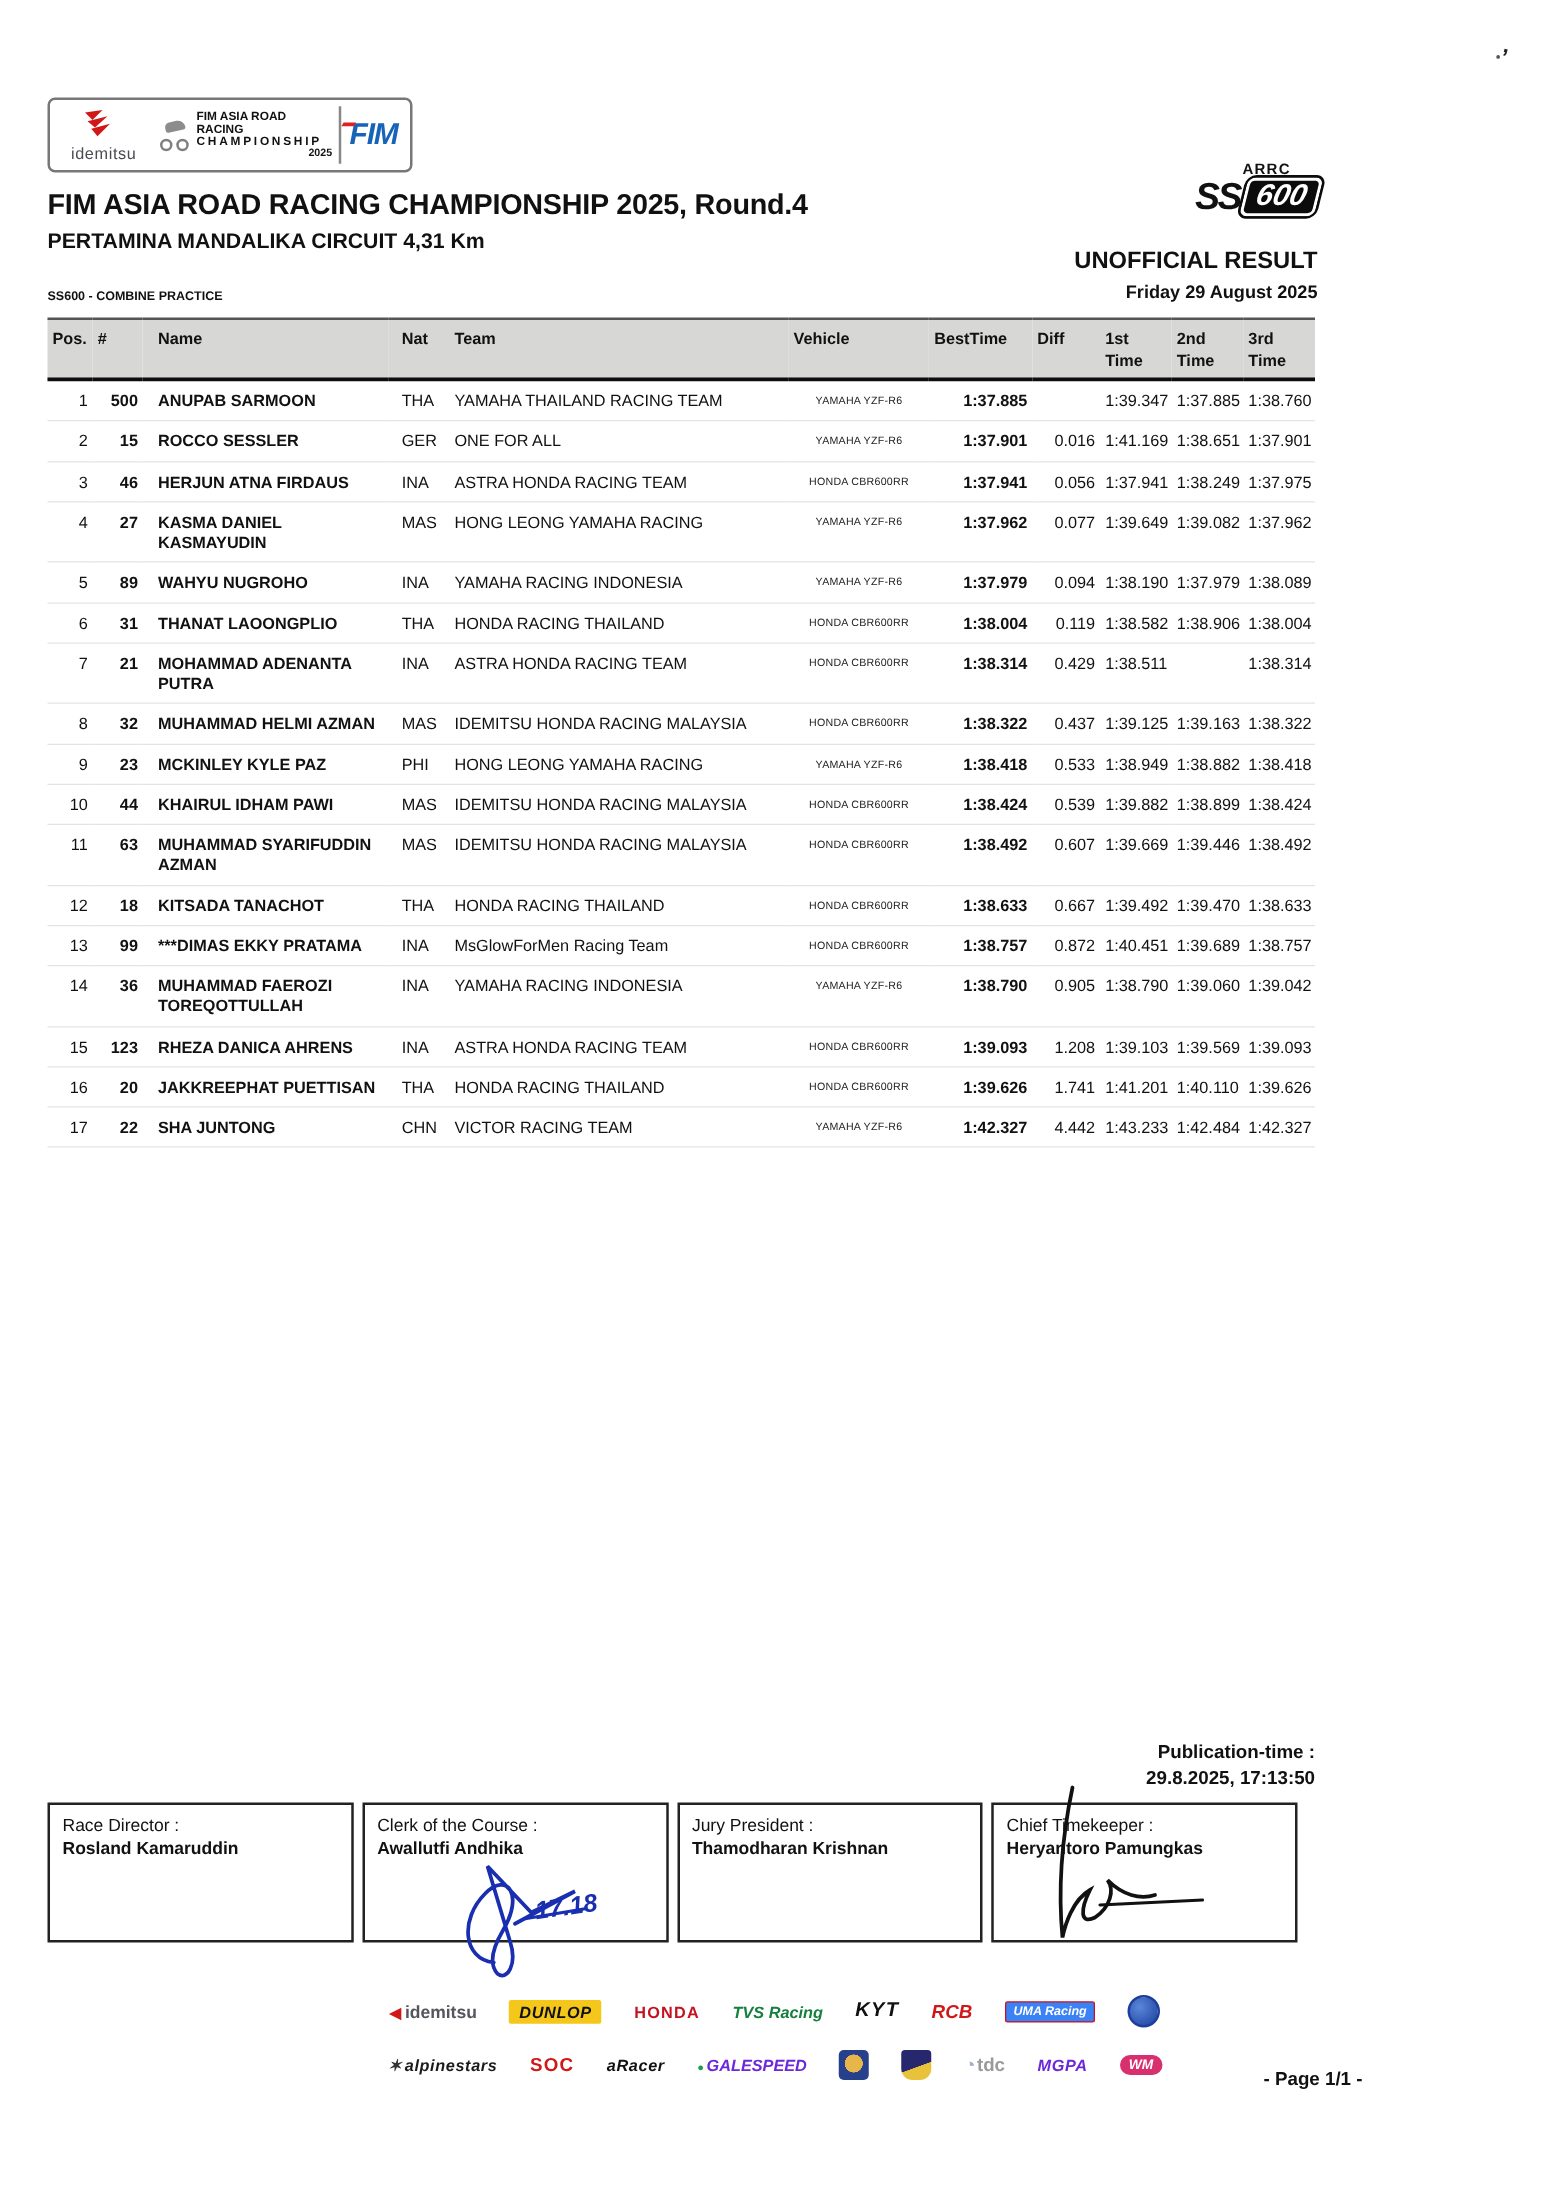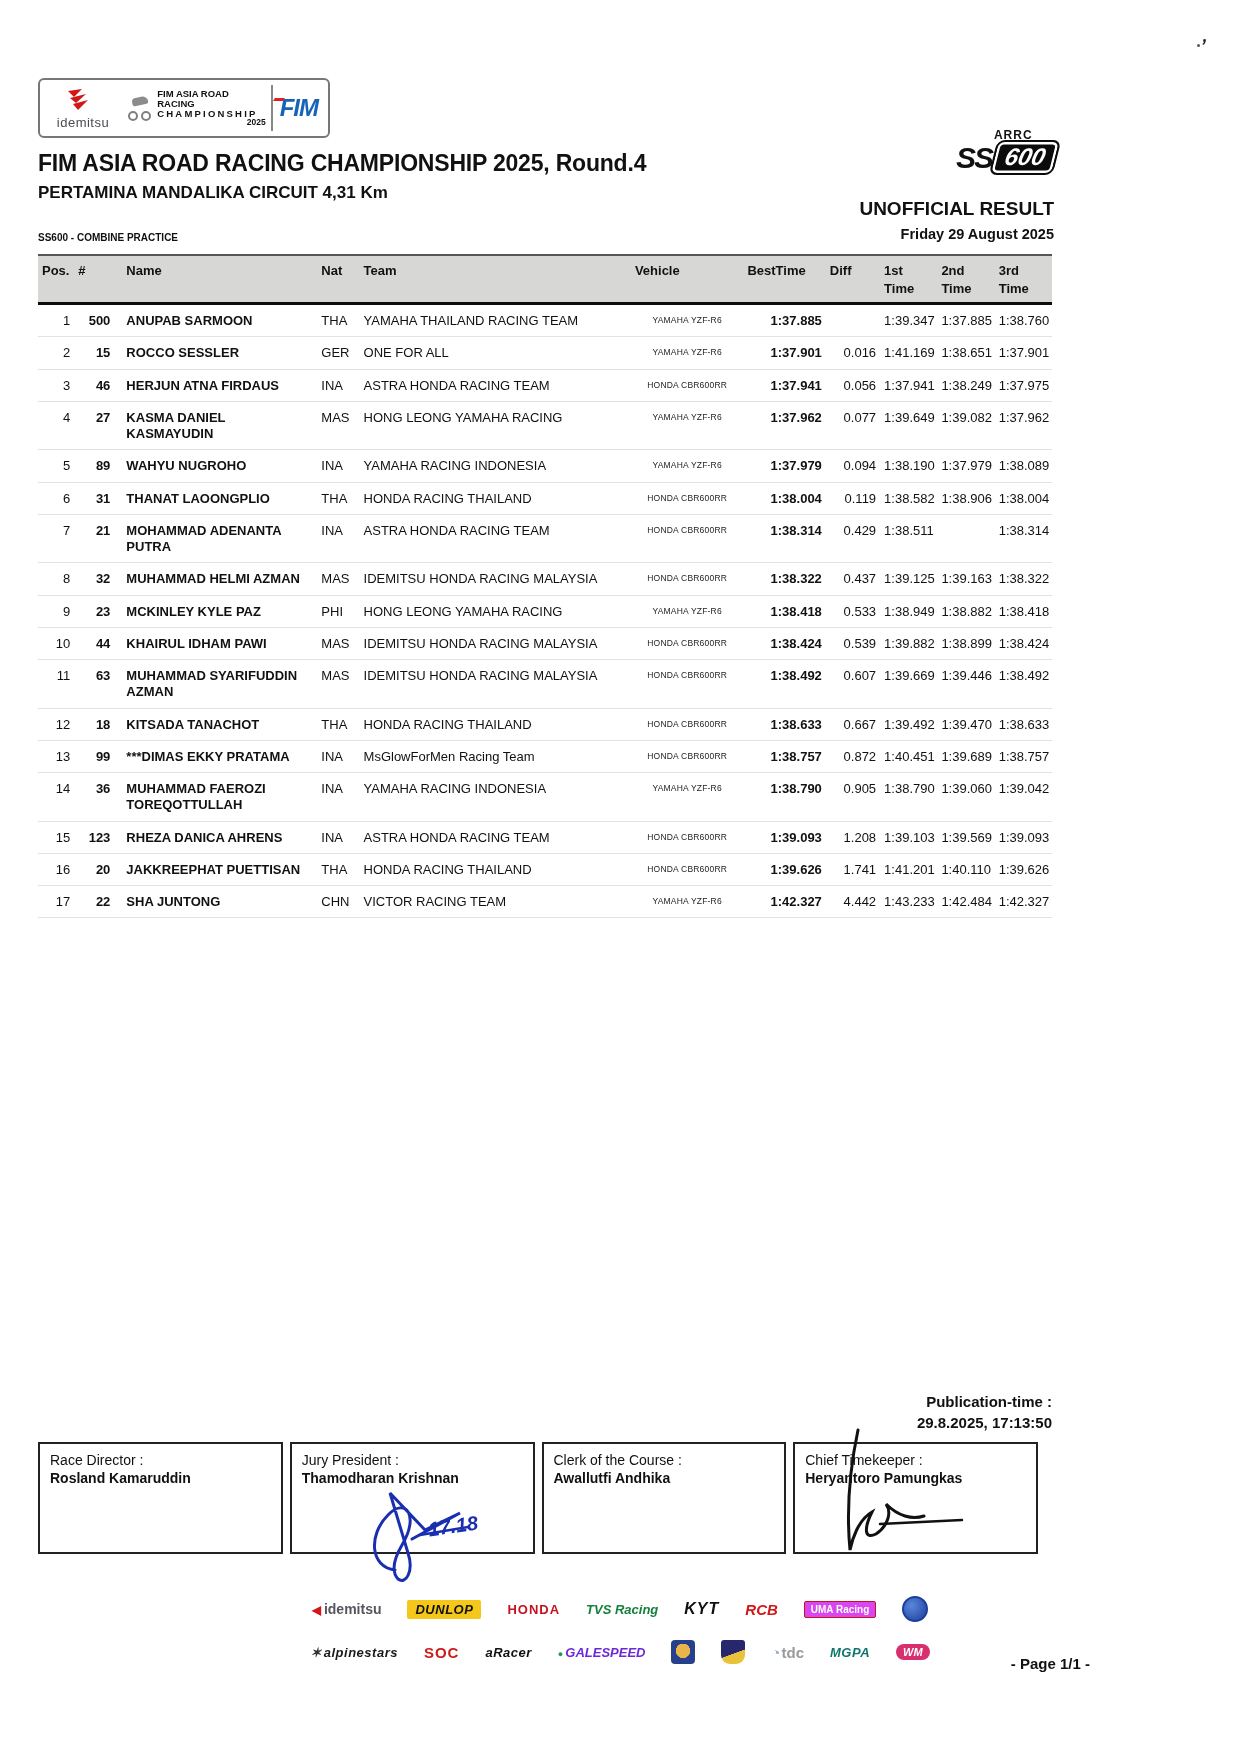--- a/index.html
+++ b/index.html
@@ -91,34 +91,34 @@
   .sponsors-row.r1 { top:1596px; }
   .sponsors-row.r2 { top:1640px; }
   .sponsor { display:inline-block; margin:0 13px; font-size:13px; font-weight:900; vertical-align:middle; }
   .sp-idemitsu { color:#55555e; font-weight:600; font-size:14px; }
   .sp-idemitsu::before { content:"◀"; color:#d01818; margin-right:3px; font-size:12px; }
   .sp-dunlop { background:#f5c71a; color:#101010; font-style:italic; padding:2px 8px; border-radius:2px; letter-spacing:.5px; }
   .sp-honda { color:#c41220; letter-spacing:1px; }
   .sp-tvs-racing { color:#15803d; font-style:italic; }
   .sp-kyt { color:#101010; font-style:italic; font-size:16px; letter-spacing:1px; }
   .sp-rcb { color:#d01818; font-style:italic; font-size:15px; }
-  .sp-uma-racing { background:#d946ef; color:#fff; padding:2px 6px; border-radius:2px; font-size:10px; border:1.5px solid #c41220; }
+  .sp-uma-racing { background:#3b82f6; color:#fff; font-style:italic; padding:2px 6px; border-radius:2px; font-size:10px; border:1.5px solid #c41220; }
   .sp-blue-round-emblem { width:26px; height:26px; border-radius:50%; background:radial-gradient(circle at 35% 35%, #5a86d8, #1c3f9e); border:2px solid #1c3f9e; padding:0; }
   .sp-alpinestars { color:#1a1a1a; font-style:italic; letter-spacing:.5px; }
   .sp-alpinestars::before { content:"✶"; color:#333; margin-right:2px; }
   .sp-soc { color:#d01818; font-size:15px; letter-spacing:1px; }
   .sp-aracer { color:#111; font-style:italic; letter-spacing:.5px; }
   .sp-galespeed { color:#6d28d9; font-style:italic; }
   .sp-galespeed::before { content:"●"; color:#1e9e4a; margin-right:2px; font-size:9px; }
   .sp-winged-badge, .sp-shield-badge { width:24px; height:24px; padding:0; border-radius:4px; }
   .sp-winged-badge { background:radial-gradient(circle at 50% 45%, #e8b54a 0 40%, #27408b 41% 100%); }
   .sp-shield-badge { background:linear-gradient(160deg,#27276e 55%, #e8c23a 56%); border-radius:3px 3px 9px 9px; }
   .sp-tdc { color:#9a9a9a; font-weight:600; font-size:15px; }
   .sp-tdc::before { content:"◔"; color:#9ab0c8; margin-right:1px; }
-  .sp-mgpa { color:#0f766e; font-style:italic; letter-spacing:.5px; }
+  .sp-mgpa { color:#6d28d9; font-style:italic; letter-spacing:.5px; }
   .sp-wm { background:#d8306e; color:#fff; font-style:italic; padding:2px 7px; border-radius:10px; font-size:11px; }
 
   .page-num { position:absolute; right:150px; top:1655px; font-size:15px; font-weight:800; }
 
   .ink-mark { position:absolute; right:32px; top:26px; color:#222; font-size:18px; font-weight:900; transform:rotate(14deg); }
   .ink-dot { position:absolute; right:40px; top:44px; width:3px; height:3px; background:#555; border-radius:50%; }
 </style>
 </head>
 <body>
 
@@ -410,26 +410,26 @@
     <div class="pub-label">Publication-time  :</div>
     <div class="pub-value">29.8.2025, 17:13:50</div>
   </div>
 
   <div class="officials">
     <div class="official-box">
       <div class="official-role">Race Director :</div>
       <div class="official-name">Rosland Kamaruddin</div>
     </div>
     <div class="official-box">
+      <div class="official-role">Clerk of the Course :</div>
+      <div class="official-name">Awallutfi Andhika</div>
+    </div>
+    <div class="official-box">
       <div class="official-role">Jury President :</div>
       <div class="official-name">Thamodharan Krishnan</div>
-    </div>
-    <div class="official-box">
-      <div class="official-role">Clerk of the Course :</div>
-      <div class="official-name">Awallutfi Andhika</div>
     </div>
     <div class="official-box">
       <div class="official-role">Chief Timekeeper :</div>
       <div class="official-name">Heryantoro Pamungkas</div>
     </div>
   </div>
 
   <svg class="sig-clerk" width="130" height="110" viewBox="0 0 130 110">
     <path d="M45 95 C 20 92, 18 60, 38 40 C 55 22, 70 40, 52 70 C 45 82, 40 95, 48 104 C 56 110, 64 96, 58 78 L 40 18 L 75 55 L 110 38 L 62 64" fill="none" stroke="#1a2fb0" stroke-width="3" stroke-linecap="round"></path>
     <path d="M70 60 L 118 52" fill="none" stroke="#1a2fb0" stroke-width="2.5" stroke-linecap="round"></path>

